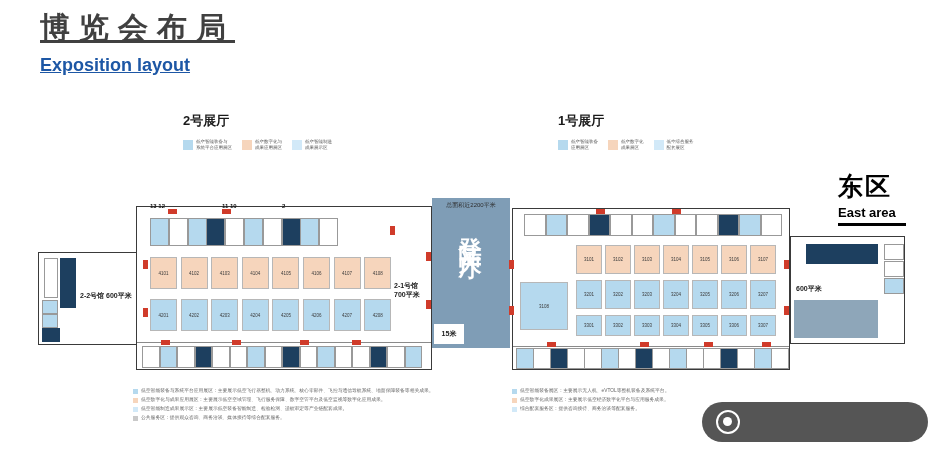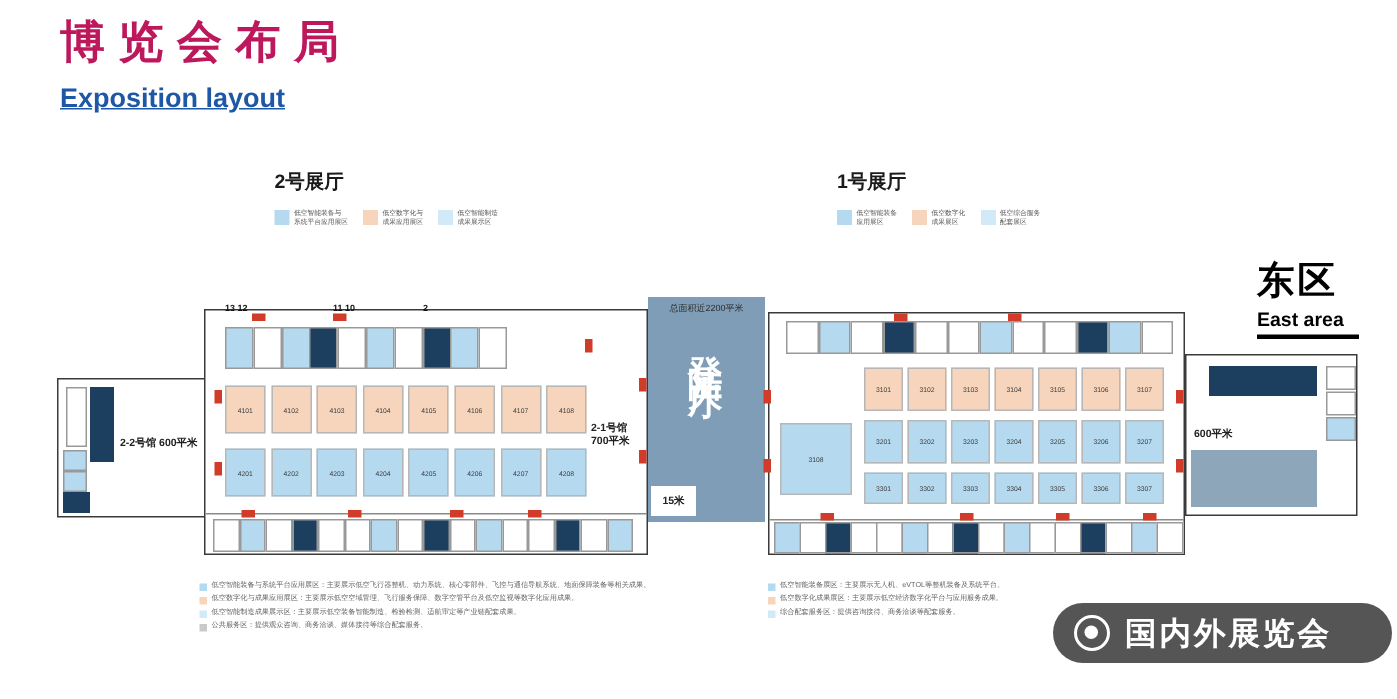--- a/index.html
+++ b/index.html
@@ -1,20 +1,20 @@
 <!DOCTYPE html>
 <html><head>
 <meta charset="utf-8">
 <style>
   html,body{margin:0;padding:0;background:#fff;}
   #plan{position:relative;width:931px;height:466px;background:#fff;overflow:hidden;
         font-family:"Liberation Sans","DejaVu Sans",sans-serif;}
   
   #hdr{position:absolute;left:40px;top:8px;}
-  .hdr-title{font-size:30px;font-weight:700;color:#be185d;letter-spacing:9px;}
+  .hdr-title{font-size:30px;font-weight:700;color:#404040;letter-spacing:9px;text-decoration:underline;}
   .hdr-sub{font-size:18px;font-weight:600;color:#1d57a5;margin-top:6px;text-decoration:underline;}
   
   .hall-label{position:absolute;font-size:13px;font-weight:700;color:#1a1a1a;}
   #hall2-label{left:183px;top:112px;} #hall1-label{left:558px;top:112px;}
   .legend{position:absolute;display:flex;gap:10px;}
   #hall2-legend{left:183px;top:139px;} #hall1-legend{left:558px;top:139px;}
   .lg-item{display:flex;}
   .lg-sw{width:10px;height:10px;display:inline-block;flex:none;margin-top:1px;}
   .lg-tx{font-size:4.5px;line-height:5.5px;color:#555;margin-left:3px;}
   
@@ -168,21 +168,20 @@
         <span class="fn-tx">低空数字化成果展区：主要展示低空经济数字化平台与应用服务成果。</span>
       </div>
       <div class="fn-row">
         <span class="fn-sw" style="background: rgb(210, 233, 248);"></span>
         <span class="fn-tx">综合配套服务区：提供咨询接待、商务洽谈等配套服务。</span>
       </div>
     </div>
 
   <div id="watermark">
     <div class="cam"></div>
-    <span>国内外展览会</span>
   </div>
 
 <div style="position: absolute; left: 137px; top: 342px; width: 294px; height: 1px; background: rgb(138, 138, 138);"></div>
     <div style="position: absolute; left: 513px; top: 346px; width: 276px; height: 1px; background: rgb(138, 138, 138);"></div>
     <div style="position: absolute; left: 150px; top: 218px; width: 17px; height: 26px; background: rgb(181, 217, 238); border: 0.5px solid rgb(153, 153, 153);"></div>
     <div style="position: absolute; left: 168.8px; top: 218px; width: 17px; height: 26px; background: rgb(255, 255, 255); border: 0.5px solid rgb(153, 153, 153);"></div>
     <div style="position: absolute; left: 187.6px; top: 218px; width: 17px; height: 26px; background: rgb(181, 217, 238); border: 0.5px solid rgb(153, 153, 153);"></div>
     <div style="position: absolute; left: 206.4px; top: 218px; width: 17px; height: 26px; background: rgb(29, 63, 95); border: 0.5px solid rgb(153, 153, 153);"></div>
     <div style="position: absolute; left: 225.2px; top: 218px; width: 17px; height: 26px; background: rgb(255, 255, 255); border: 0.5px solid rgb(153, 153, 153);"></div>
     <div style="position: absolute; left: 244px; top: 218px; width: 17px; height: 26px; background: rgb(181, 217, 238); border: 0.5px solid rgb(153, 153, 153);"></div>

